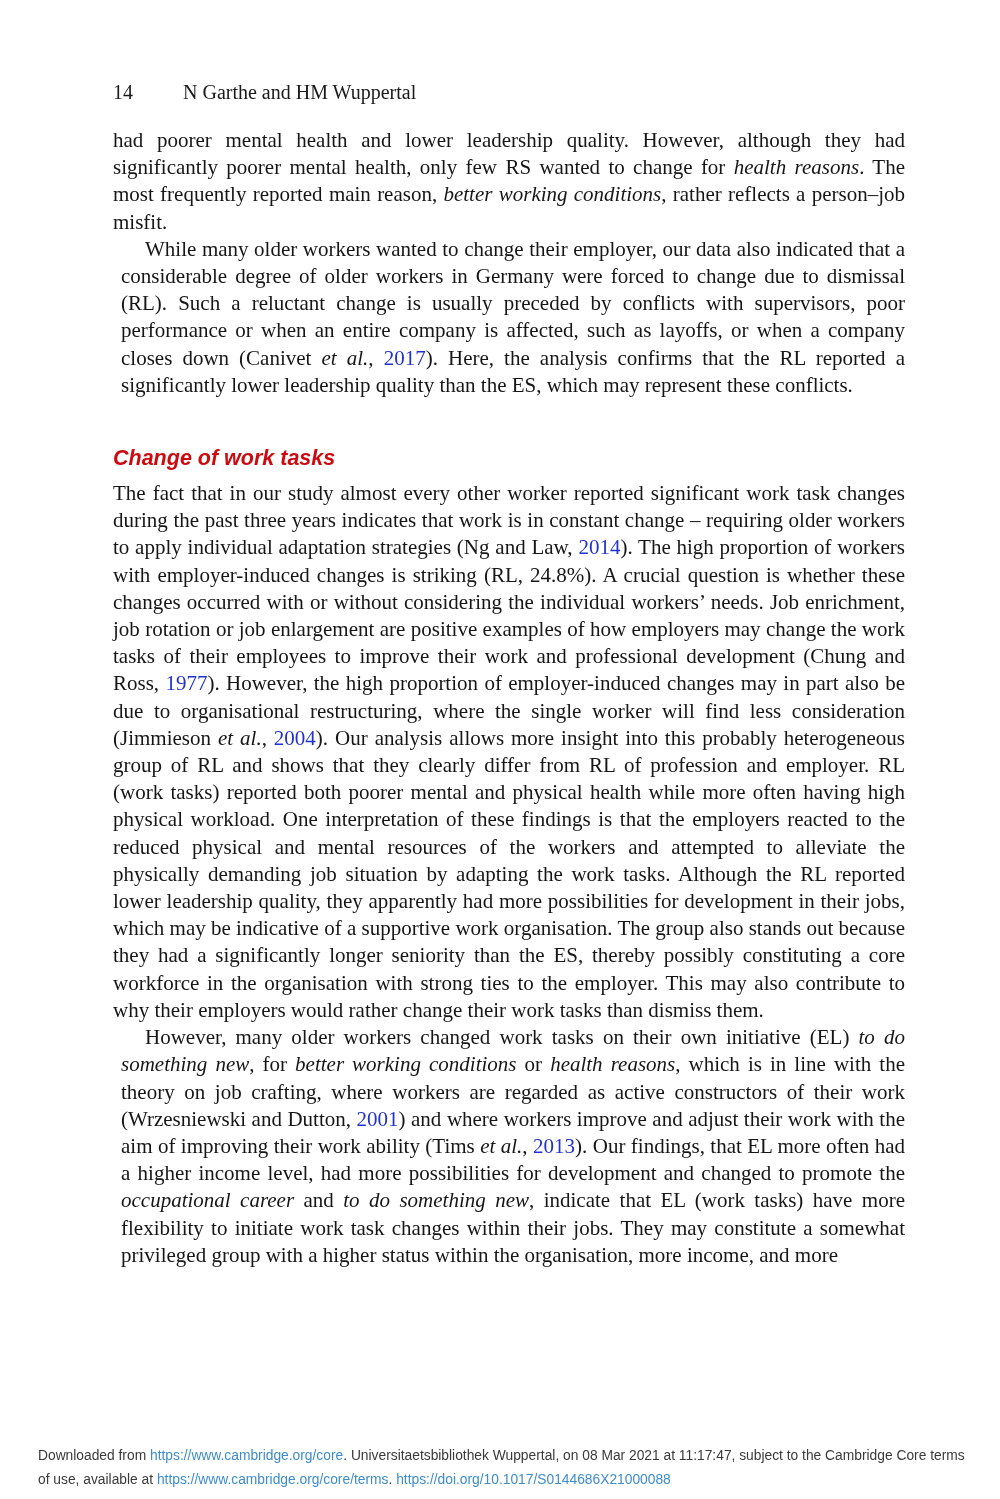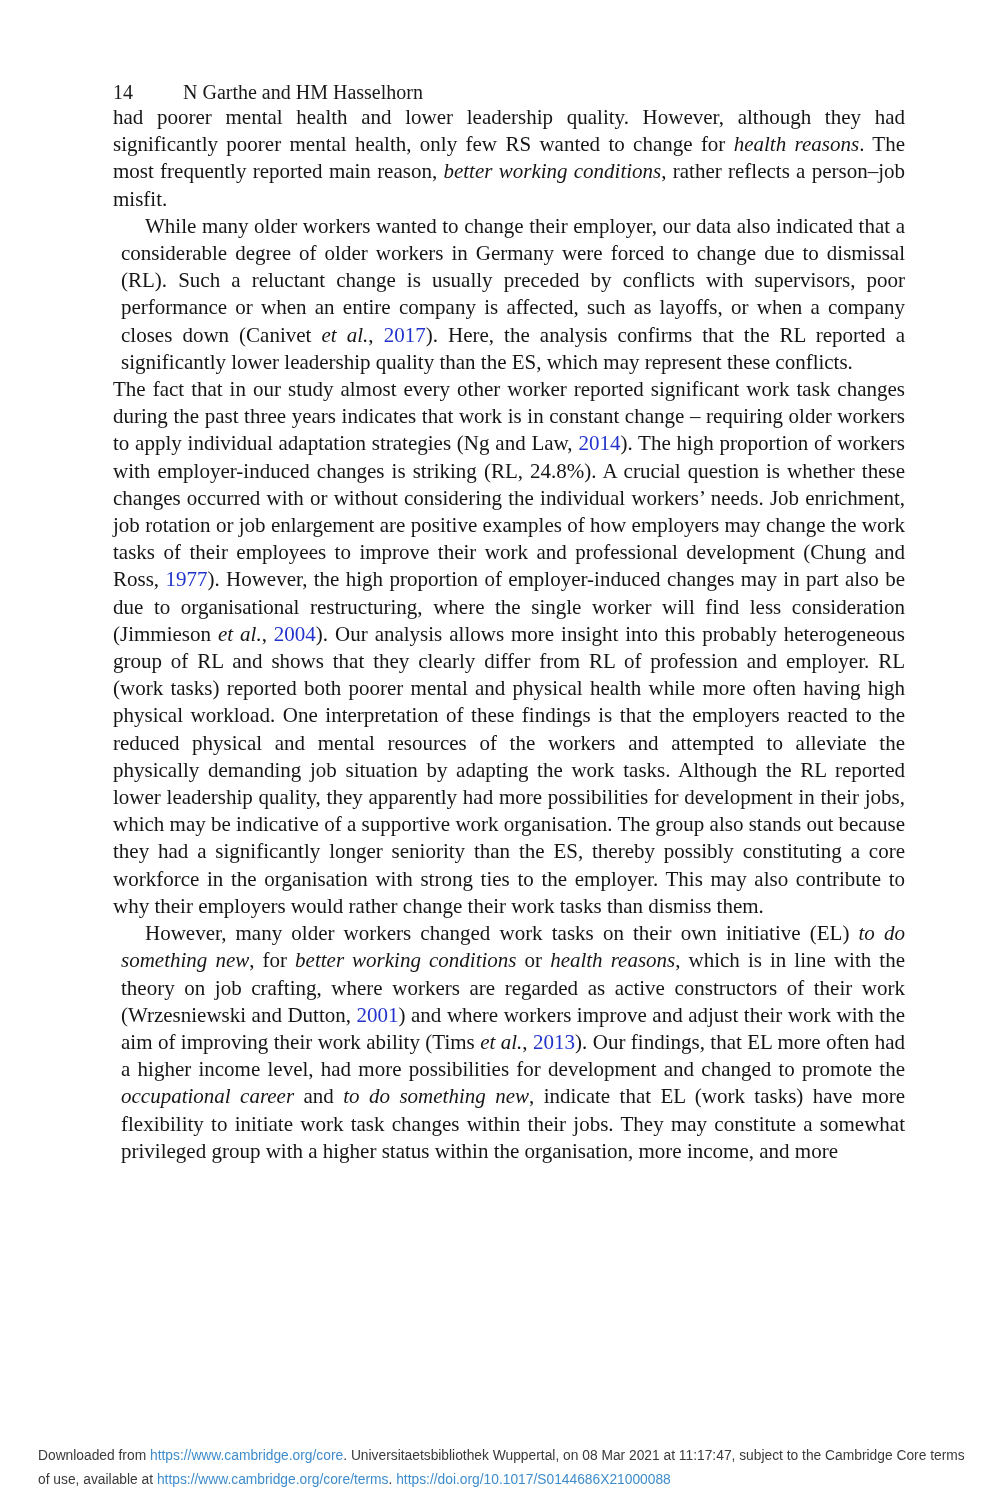--- a/index.html
+++ b/index.html
@@ -36,20 +36,21 @@
     font-size: 21px;
     line-height: 27.2px;
     text-align: justify;
     color: #161616;
   }
   .body-para.indent {
     text-indent: 24px;
     margin-left: 8px;
   }
   .first-para {
+    margin-top: 23px;
   }
   .section-heading {
     margin: 46px 0 9px 0;
     font-family: "Liberation Sans", sans-serif;
     font-style: italic;
     font-weight: bold;
     font-size: 21.5px;
     line-height: 26px;
     color: var(--heading-red, #cd0a0f);
   }
@@ -79,23 +80,24 @@
     word-break: break-all;
   }
 </style>
 </head>
 <body>
 
 <div class="page">
   <div class="text-column">
     <div class="page-header">
       <span class="page-number">14</span>
-      <span class="running-head">N Garthe and HM Hasselhorn</span>
+      <span class="running-head">N Garthe and HM Wuppertal</span>
     </div>
     <div class="body-content">
         <p class="body-para first-para"><span>had poorer mental health and lower leadership quality. However, although they had significantly poorer mental health, only few RS wanted to change for </span><em>health reasons</em><span>. The most frequently reported main reason, </span><em>better working conditions</em><span>, rather reflects a person–job misfit.</span></p>
         <p class="body-para indent"><span>While many older workers wanted to change their employer, our data also indicated that a considerable degree of older workers in Germany were forced to change due to dismissal (RL). Such a reluctant change is usually preceded by conflicts with supervisors, poor performance or when an entire company is affected, such as layoffs, or when a company closes down (Canivet </span><em>et al.</em><span>, </span><a href="#" class="citation-link">2017</a><span>). Here, the analysis confirms that the RL reported a significantly lower leadership quality than the ES, which may represent these conflicts.</span></p>
+        <h2 class="section-heading">Change of work tasks</h2>
         <p class="body-para"><span>The fact that in our study almost every other worker reported significant work task changes during the past three years indicates that work is in constant change – requiring older workers to apply individual adaptation strategies (Ng and Law, </span><a href="#" class="citation-link">2014</a><span>). The high proportion of workers with employer-induced changes is striking (RL, 24.8%). A crucial question is whether these changes occurred with or without considering the individual workers’ needs. Job enrichment, job rotation or job enlargement are positive examples of how employers may change the work tasks of their employees to improve their work and professional development (Chung and Ross, </span><a href="#" class="citation-link">1977</a><span>). However, the high proportion of employer-induced changes may in part also be due to organisational restructuring, where the single worker will find less consideration (Jimmieson </span><em>et al.</em><span>, </span><a href="#" class="citation-link">2004</a><span>). Our analysis allows more insight into this probably heterogeneous group of RL and shows that they clearly differ from RL of profession and employer. RL (work tasks) reported both poorer mental and physical health while more often having high physical workload. One interpretation of these findings is that the employers reacted to the reduced physical and mental resources of the workers and attempted to alleviate the physically demanding job situation by adapting the work tasks. Although the RL reported lower leadership quality, they apparently had more possibilities for development in their jobs, which may be indicative of a supportive work organisation. The group also stands out because they had a significantly longer seniority than the ES, thereby possibly constituting a core workforce in the organisation with strong ties to the employer. This may also contribute to why their employers would rather change their work tasks than dismiss them.</span></p>
         <p class="body-para indent"><span>However, many older workers changed work tasks on their own initiative (EL) </span><em>to do something new</em><span>, for </span><em>better working conditions</em><span> or </span><em>health reasons</em><span>, which is in line with the theory on job crafting, where workers are regarded as active constructors of their work (Wrzesniewski and Dutton, </span><a href="#" class="citation-link">2001</a><span>) and where workers improve and adjust their work with the aim of improving their work ability (Tims </span><em>et al.</em><span>, </span><a href="#" class="citation-link">2013</a><span>). Our findings, that EL more often had a higher income level, had more possibilities for development and changed to promote the </span><em>occupational career</em><span> and </span><em>to do something new</em><span>, indicate that EL (work tasks) have more flexibility to initiate work task changes within their jobs. They may constitute a somewhat privileged group with a higher status within the organisation, more income, and more</span></p>
       </div>
   </div>
   <div class="page-footer"><span>Downloaded from </span><a href="#" class="footer-link">https://www.cambridge.org/core</a><span>. Universitaetsbibliothek Wuppertal, on 08 Mar 2021 at 11:17:47, subject to the Cambridge Core terms of use, available at </span><a href="#" class="footer-link">https://www.cambridge.org/core/terms</a><span>. </span><a href="#" class="footer-link">https://doi.org/10.1017/S0144686X21000088</a></div>
 </div>
 
 </body></html>

